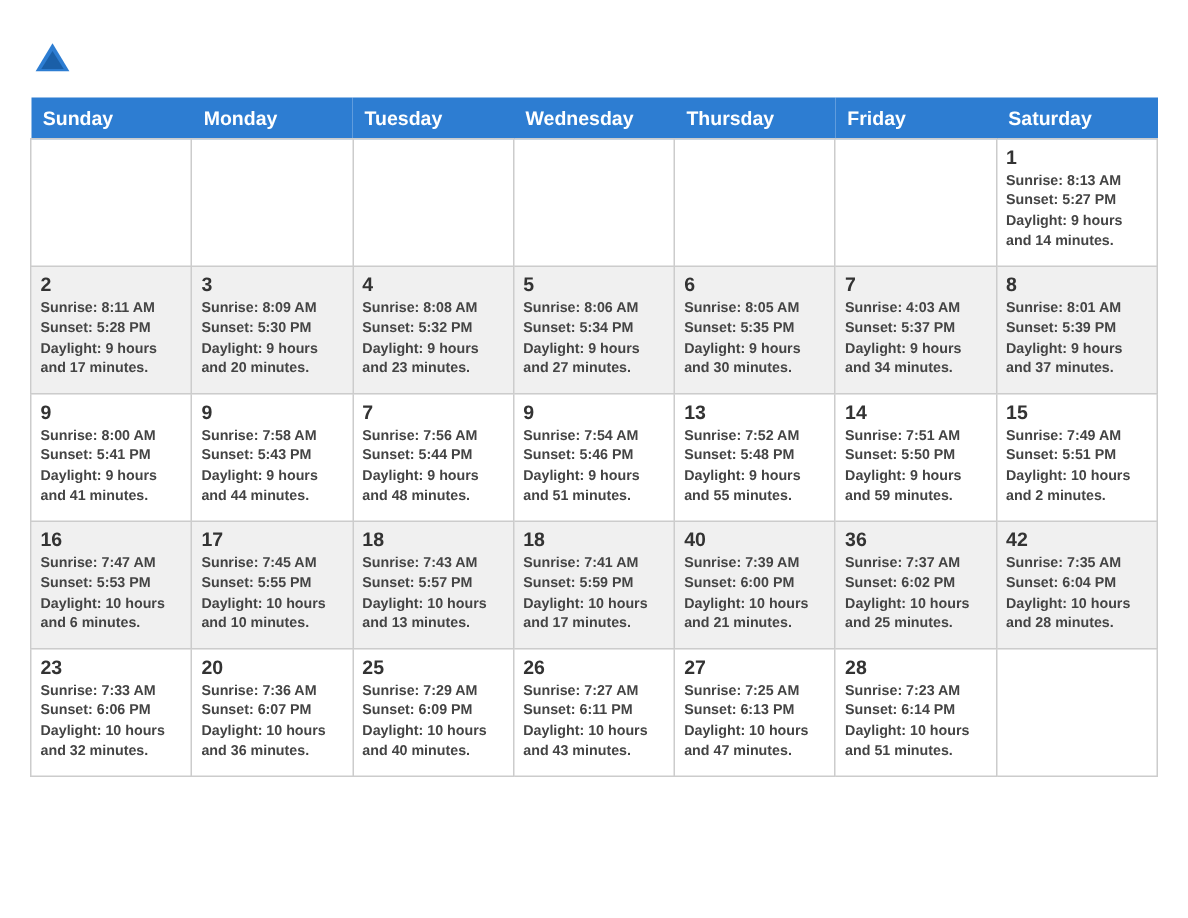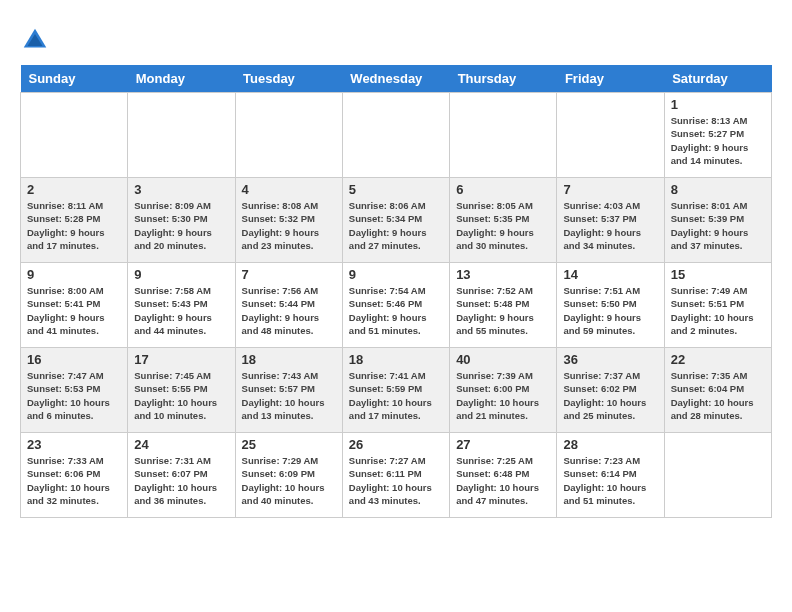--- a/index.html
+++ b/index.html
@@ -289,38 +289,38 @@
 and 21 minutes.</div>
         </td>
         <td>
           <span class="day-number">36</span>
           <div class="day-info">Sunrise: 7:37 AM
 Sunset: 6:02 PM
 Daylight: 10 hours
 and 25 minutes.</div>
         </td>
         <td>
-          <span class="day-number">22</span>
+          <span class="day-number">42</span>
           <div class="day-info">Sunrise: 7:35 AM
 Sunset: 6:04 PM
 Daylight: 10 hours
 and 28 minutes.</div>
         </td>
       </tr>
       <tr class="row5">
         <td>
           <span class="day-number">23</span>
           <div class="day-info">Sunrise: 7:33 AM
 Sunset: 6:06 PM
 Daylight: 10 hours
 and 32 minutes.</div>
         </td>
         <td>
-          <span class="day-number">24</span>
-          <div class="day-info">Sunrise: 7:31 AM
+          <span class="day-number">20</span>
+          <div class="day-info">Sunrise: 7:36 AM
 Sunset: 6:07 PM
 Daylight: 10 hours
 and 36 minutes.</div>
         </td>
         <td>
           <span class="day-number">25</span>
           <div class="day-info">Sunrise: 7:29 AM
 Sunset: 6:09 PM
 Daylight: 10 hours
 and 40 minutes.</div>
@@ -328,21 +328,21 @@
         <td>
           <span class="day-number">26</span>
           <div class="day-info">Sunrise: 7:27 AM
 Sunset: 6:11 PM
 Daylight: 10 hours
 and 43 minutes.</div>
         </td>
         <td>
           <span class="day-number">27</span>
           <div class="day-info">Sunrise: 7:25 AM
-Sunset: 6:48 PM
+Sunset: 6:13 PM
 Daylight: 10 hours
 and 47 minutes.</div>
         </td>
         <td>
           <span class="day-number">28</span>
           <div class="day-info">Sunrise: 7:23 AM
 Sunset: 6:14 PM
 Daylight: 10 hours
 and 51 minutes.</div>
         </td>

